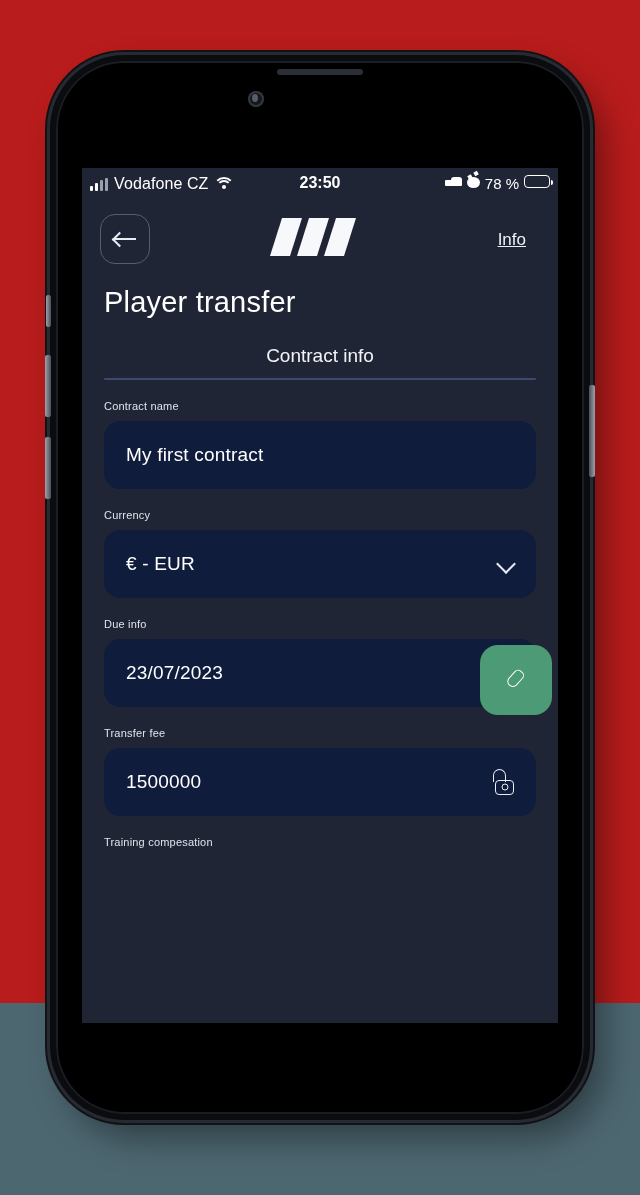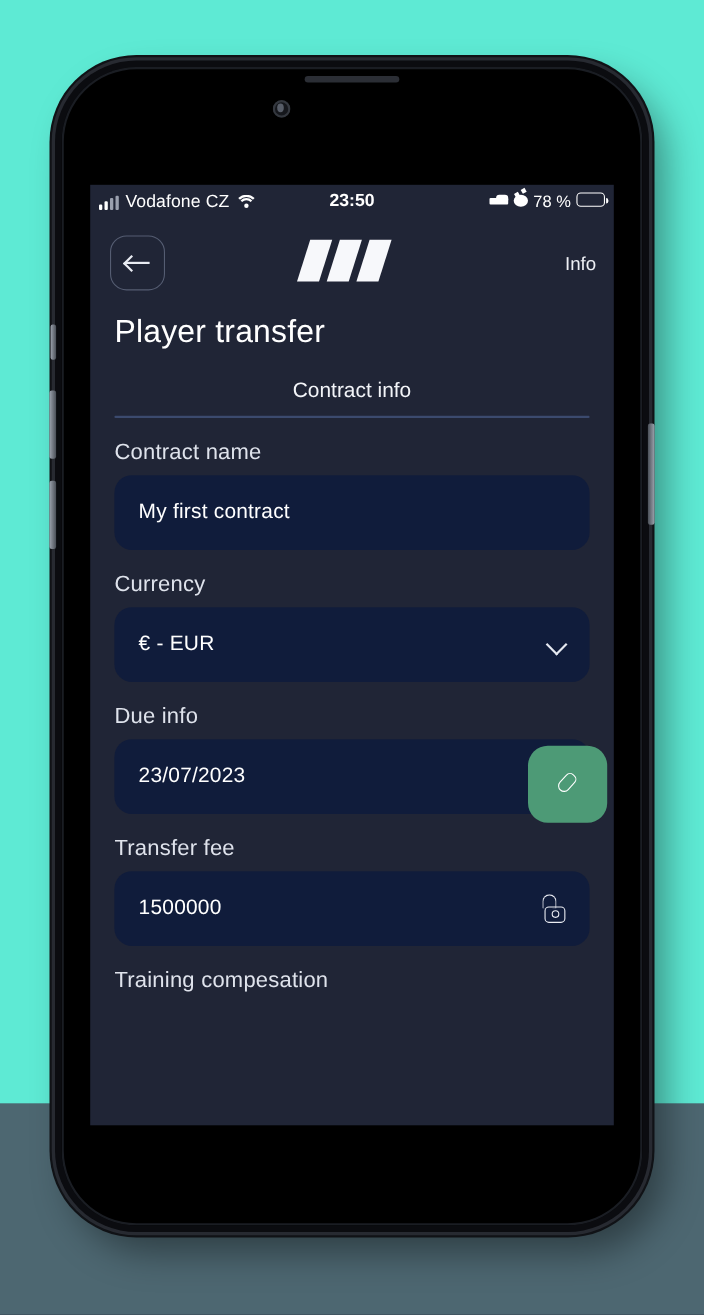--- a/index.html
+++ b/index.html
@@ -10,21 +10,21 @@
     overflow: hidden;
     background: #4d6771;
     font-family: "Liberation Sans", sans-serif;
   }
 
   
   .scene {
     position: relative;
     width: 640px;
     height: 1003px;
-    background: #5eead4;
+    background: #b91c1c;
   }
 
   
   .phone {
     position: absolute;
     left: 50px;
     top: 55px;
     width: 540px;
     height: 1065px;
     background: #0b0c10;
@@ -211,24 +211,25 @@
   .brand-logo {
     position: absolute;
     left: 50%;
     top: 14px;
     transform: translateX(-50%);
     width: 104px;
     height: 42px;
   }
   .info-link {
     position: absolute;
-    right: 16px;
+    right: 32px;
     top: 28px;
     font-size: 17px;
     color: #eef0f5;
+    text-decoration: underline;
     cursor: pointer;
   }
 
   
   .content { padding: 0 22px; }
 
   .page-title {
     font-size: 29px;
     color: #ffffff;
     margin: 14px 0 0 0;
@@ -249,21 +250,21 @@
     cursor: pointer;
   }
   .tab-rule {
     height: 1.6px;
     background: #3b4a6e;
     border-radius: 1px;
   }
 
   .field { margin-top: 20px; }
   .field-label {
-    font-size: 20px;
+    font-size: 11px;
     color: #dfe3ec;
     margin-bottom: 9px;
     letter-spacing: 0.2px;
   }
   .field-box {
     position: relative;
     background: #101c3b;
     border-radius: 16px;
     height: 68px;
     display: flex;

